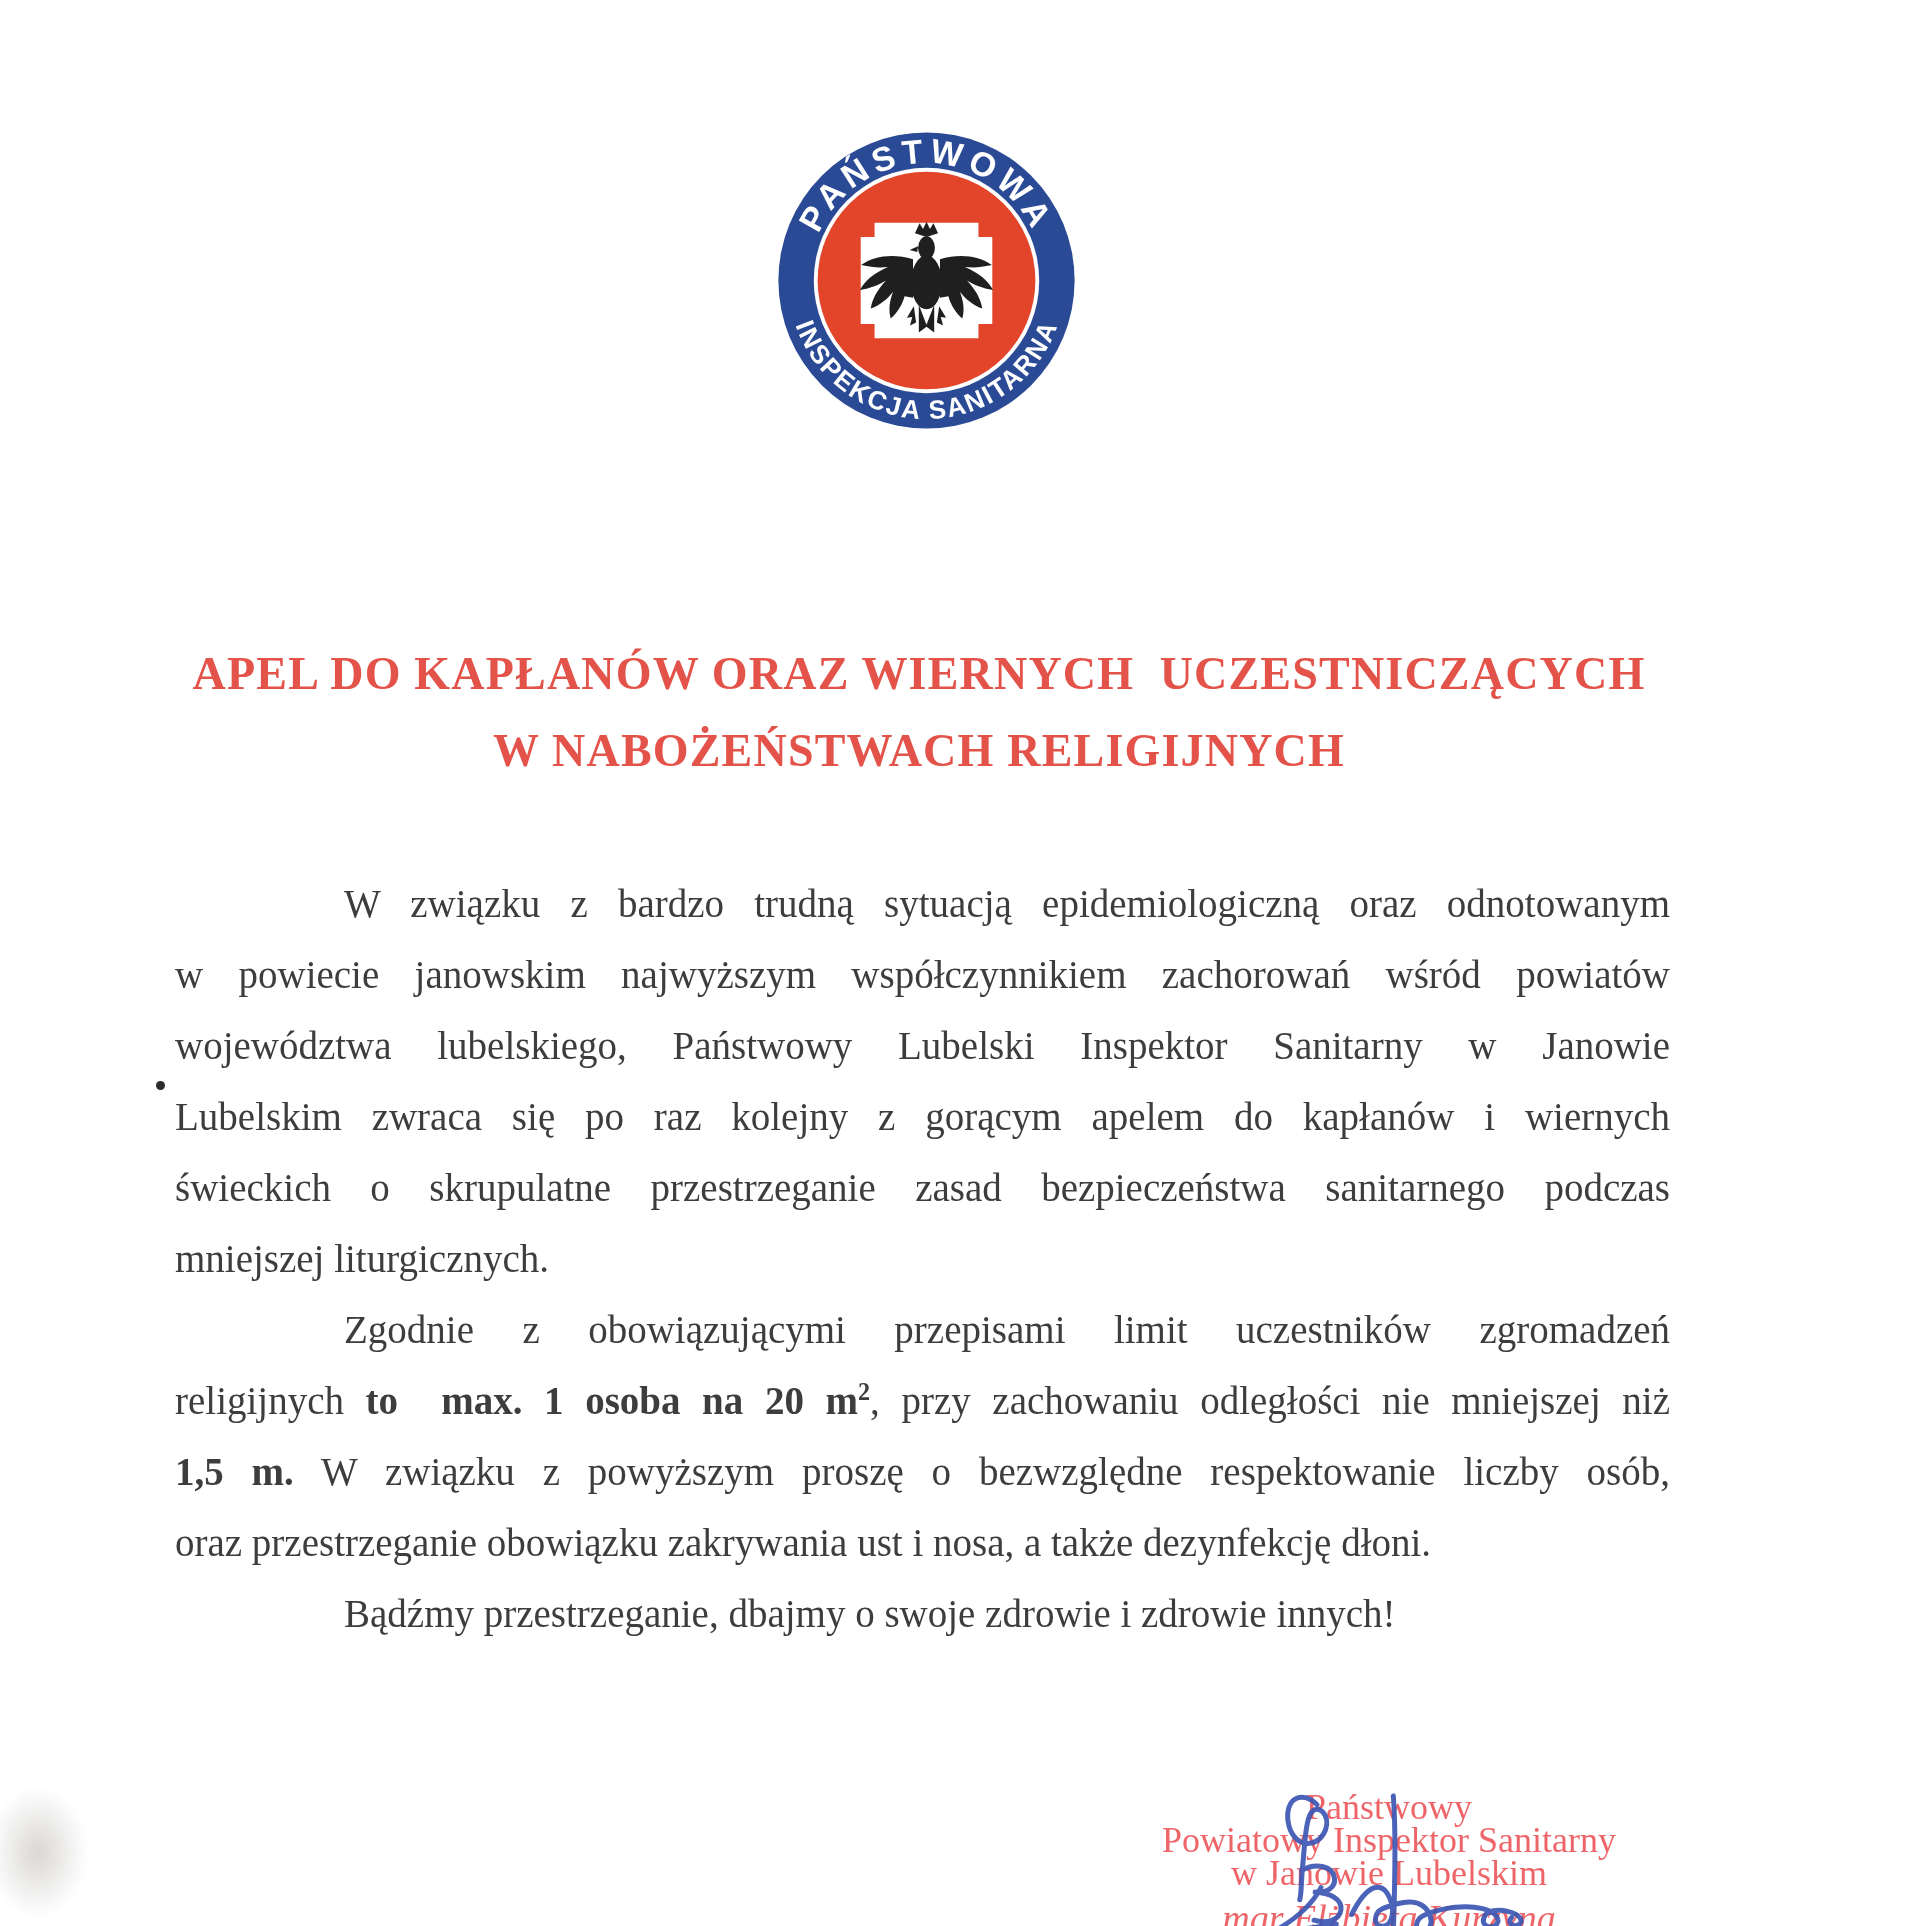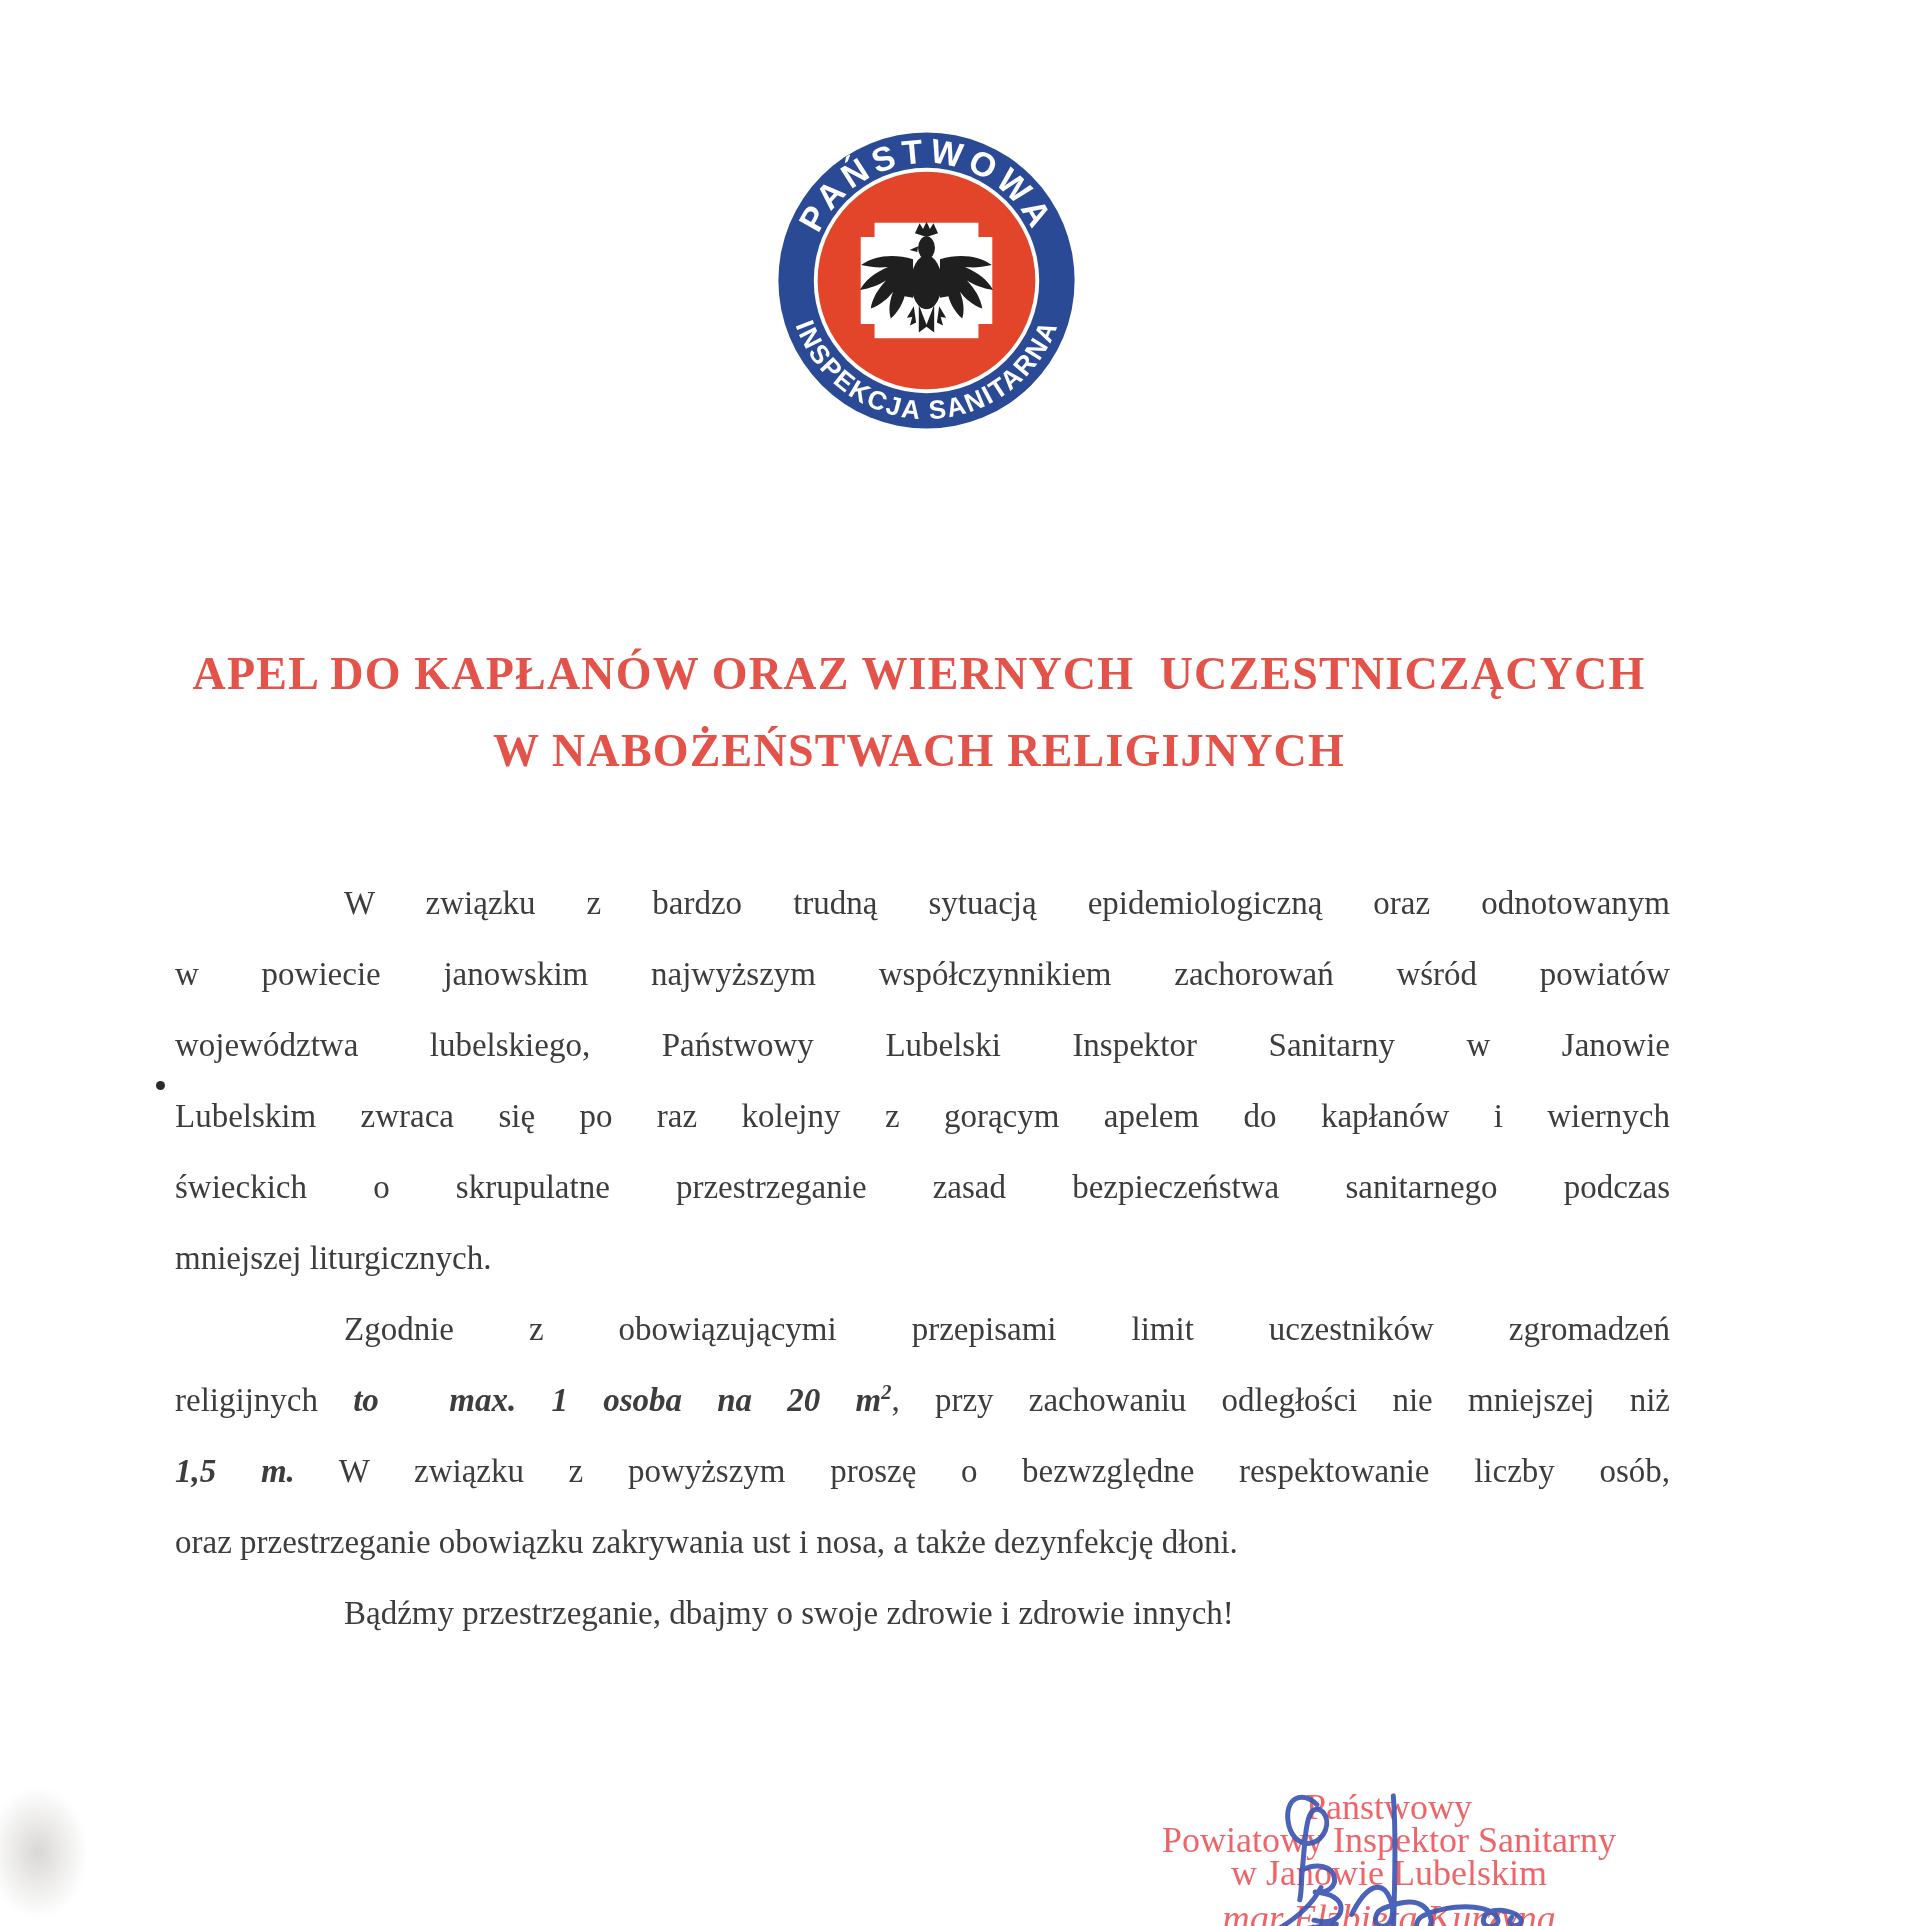--- a/index.html
+++ b/index.html
@@ -23,26 +23,26 @@
   
   .heading{
     position:absolute;left:133px;top:635px;width:1572px;
     text-align:center;color:#e4534a;font-weight:bold;
     font-size:46px;line-height:77px;letter-spacing:1.2px;
   }
 
   
   .body-text{
     position:absolute;left:175px;top:868px;width:1495px;
-    font-size:33px;line-height:71px;color:#3d3d3d;
+    font-size:39px;line-height:71px;color:#3d3d3d;
   }
   .body-text .line{min-height:71px;}
   .body-text .line.j{text-align:justify;text-align-last:justify;}
   .body-text .line.ind{text-indent:169px;}
-  .body-text .b{font-weight:bold;font-style:italic;}
+  .body-text .b{font-weight:bold;}
   .body-text sup{font-size:62%;vertical-align:super;line-height:0;}
 
   
   .stamp{
     position:absolute;left:1133px;top:1791px;width:512px;
     text-align:center;color:#ee5f63;font-size:36px;line-height:33px;
     opacity:.96;
   }
   .stamp .signer{margin-top:12.3px;font-style:italic;font-size:38px;}
 

